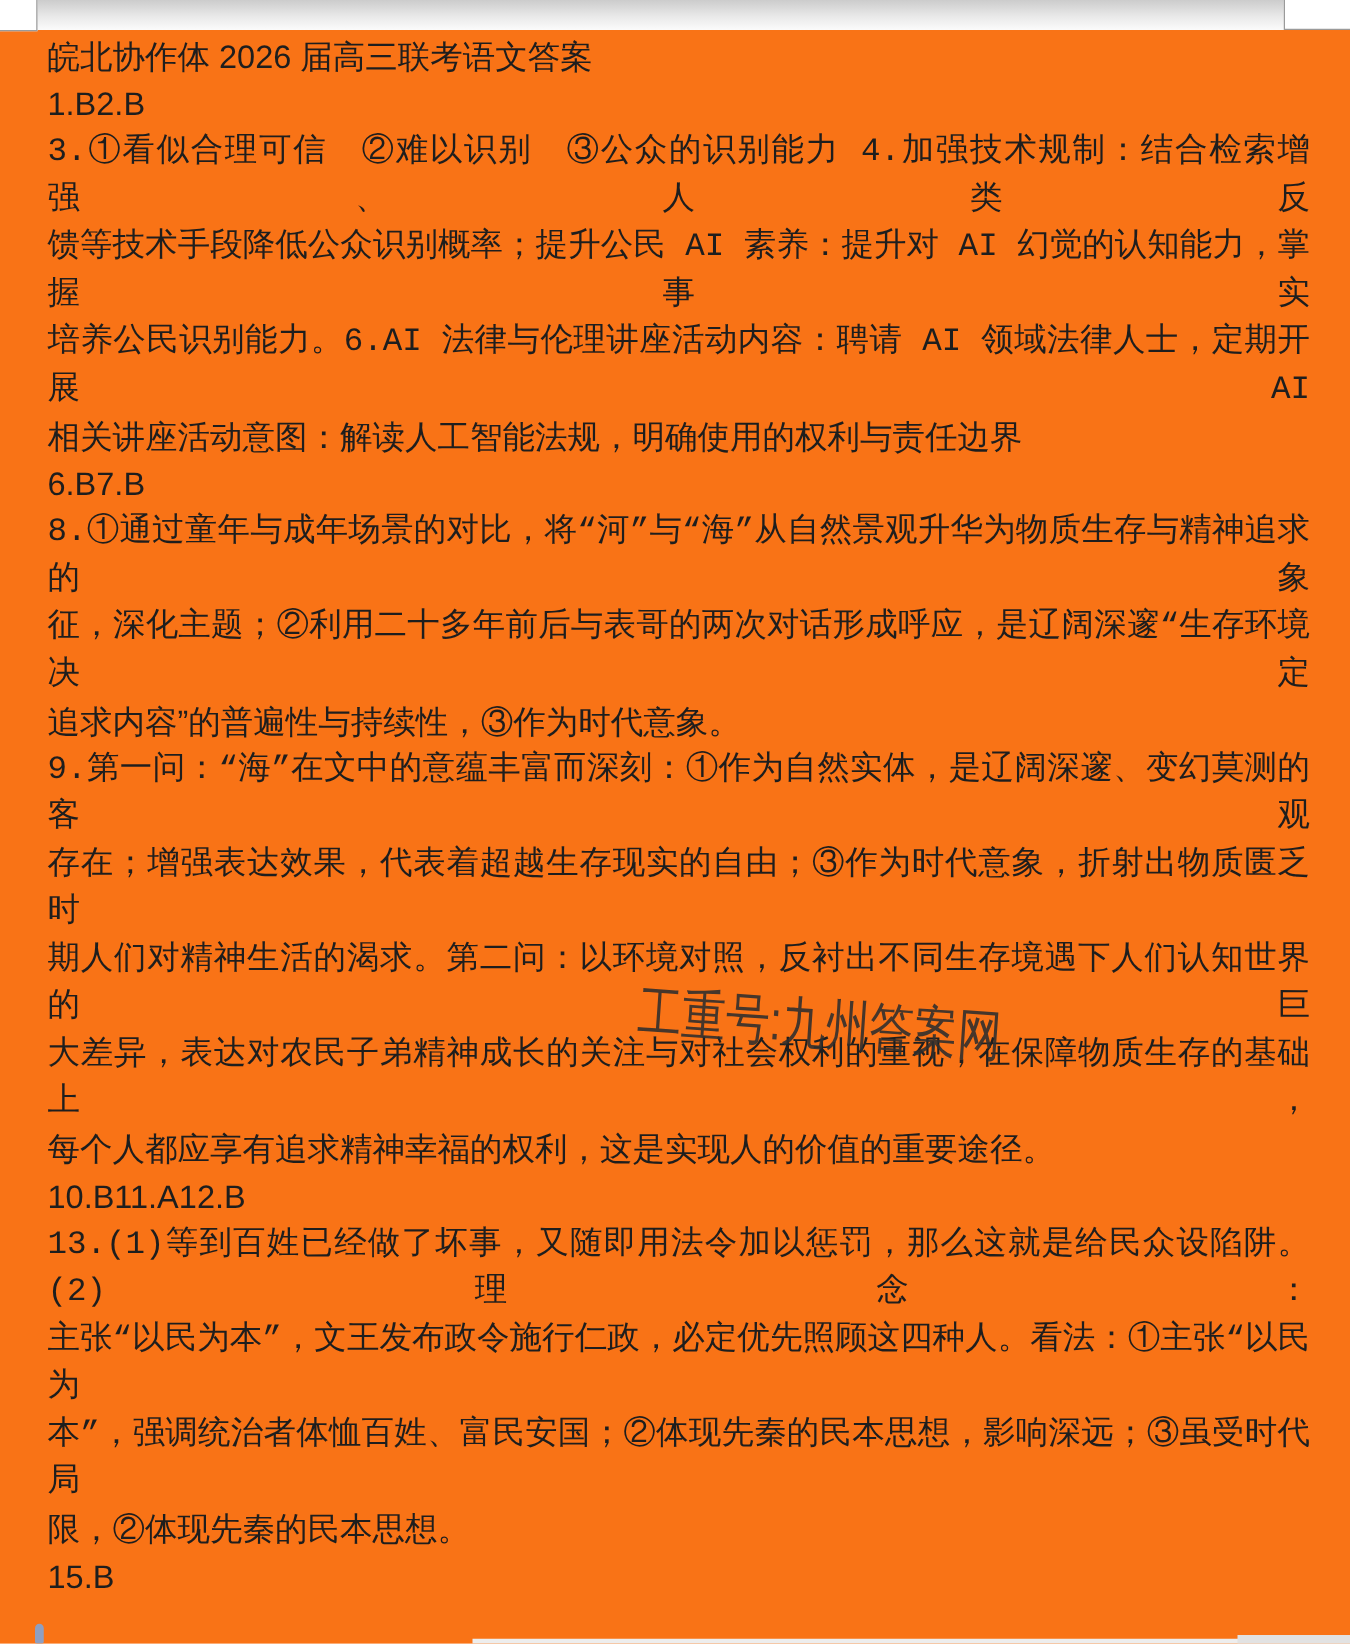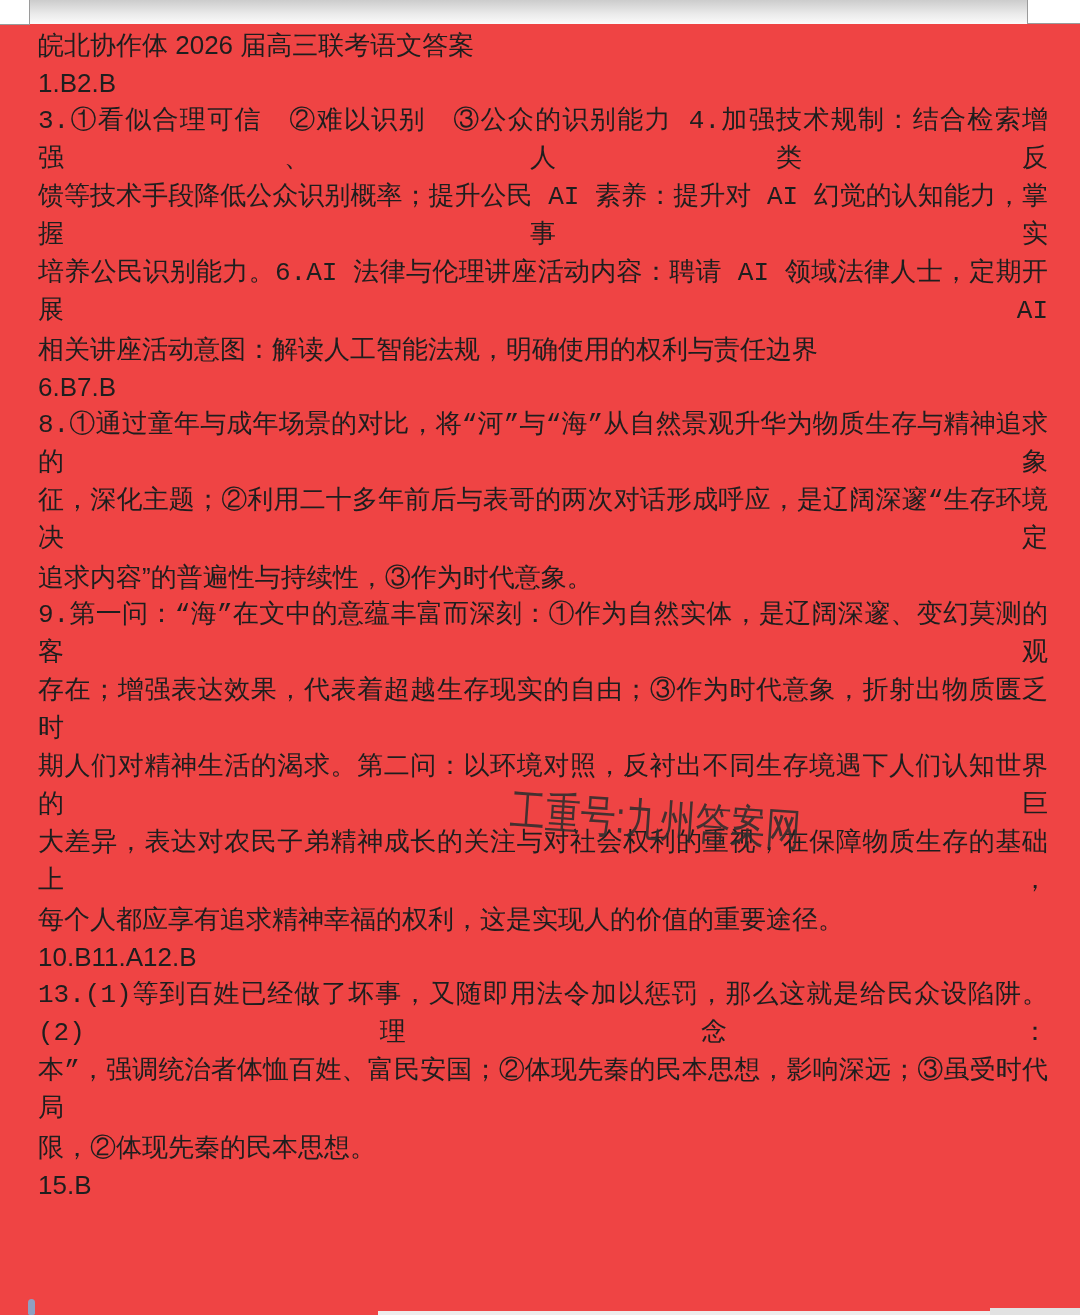--- a/index.html
+++ b/index.html
@@ -1,18 +1,18 @@
 <!DOCTYPE html>
 <html><head>
 <meta charset="utf-8">
 <style>
   html,body{margin:0;padding:0;background:#ffffff;}
   .photo{
     position:relative;width:1080px;height:1315px;overflow:hidden;
-    background:#ef4444;
+    background:#f97316;
     font-family:"Liberation Sans",sans-serif;
   }
   
   .top-strip{
     position:absolute;left:0;top:0;width:1080px;height:24px;
     background:linear-gradient(#cccccc,#e9e9e9 55%,#fbfbfb);
   }
   .corner{position:absolute;background:#ffffff;border:1px solid #9a9a9a;box-sizing:border-box;}
   .corner.tl{left:-2px;top:-2px;width:32px;height:27px;}
   .corner.tr{right:-2px;top:-2px;width:55px;height:26px;}
@@ -83,20 +83,21 @@
           <div class="line jfy">存在；增强表达效果，代表着超越生存现实的自由；③作为时代意象，折射出物质匮乏时</div>
           <div class="line jfy">期人们对精神生活的渴求。第二问：以环境对照，反衬出不同生存境遇下人们认知世界的巨</div>
           <div class="line jfy">大差异，表达对农民子弟精神成长的关注与对社会权利的重视，在保障物质生存的基础上，</div>
           <div class="line">每个人都应享有追求精神幸福的权利，这是实现人的价值的重要途径。</div>
         </div>
         <div>
           <div class="line">10.B11.A12.B</div>
         </div>
         <div>
           <div class="line jfy">13.(1)等到百姓已经做了坏事，又随即用法令加以惩罚，那么这就是给民众设陷阱。(2)理念：</div>
+          <div class="line jfy">主张“以民为本”，文王发布政令施行仁政，必定优先照顾这四种人。看法：①主张“以民为</div>
           <div class="line jfy">本”，强调统治者体恤百姓、富民安国；②体现先秦的民本思想，影响深远；③虽受时代局</div>
           <div class="line">限，②体现先秦的民本思想。</div>
         </div>
         <div>
           <div class="line">15.B</div>
         </div>
       </div>
   </div>
 
   <div class="watermark">工重号:九州答案网</div>

